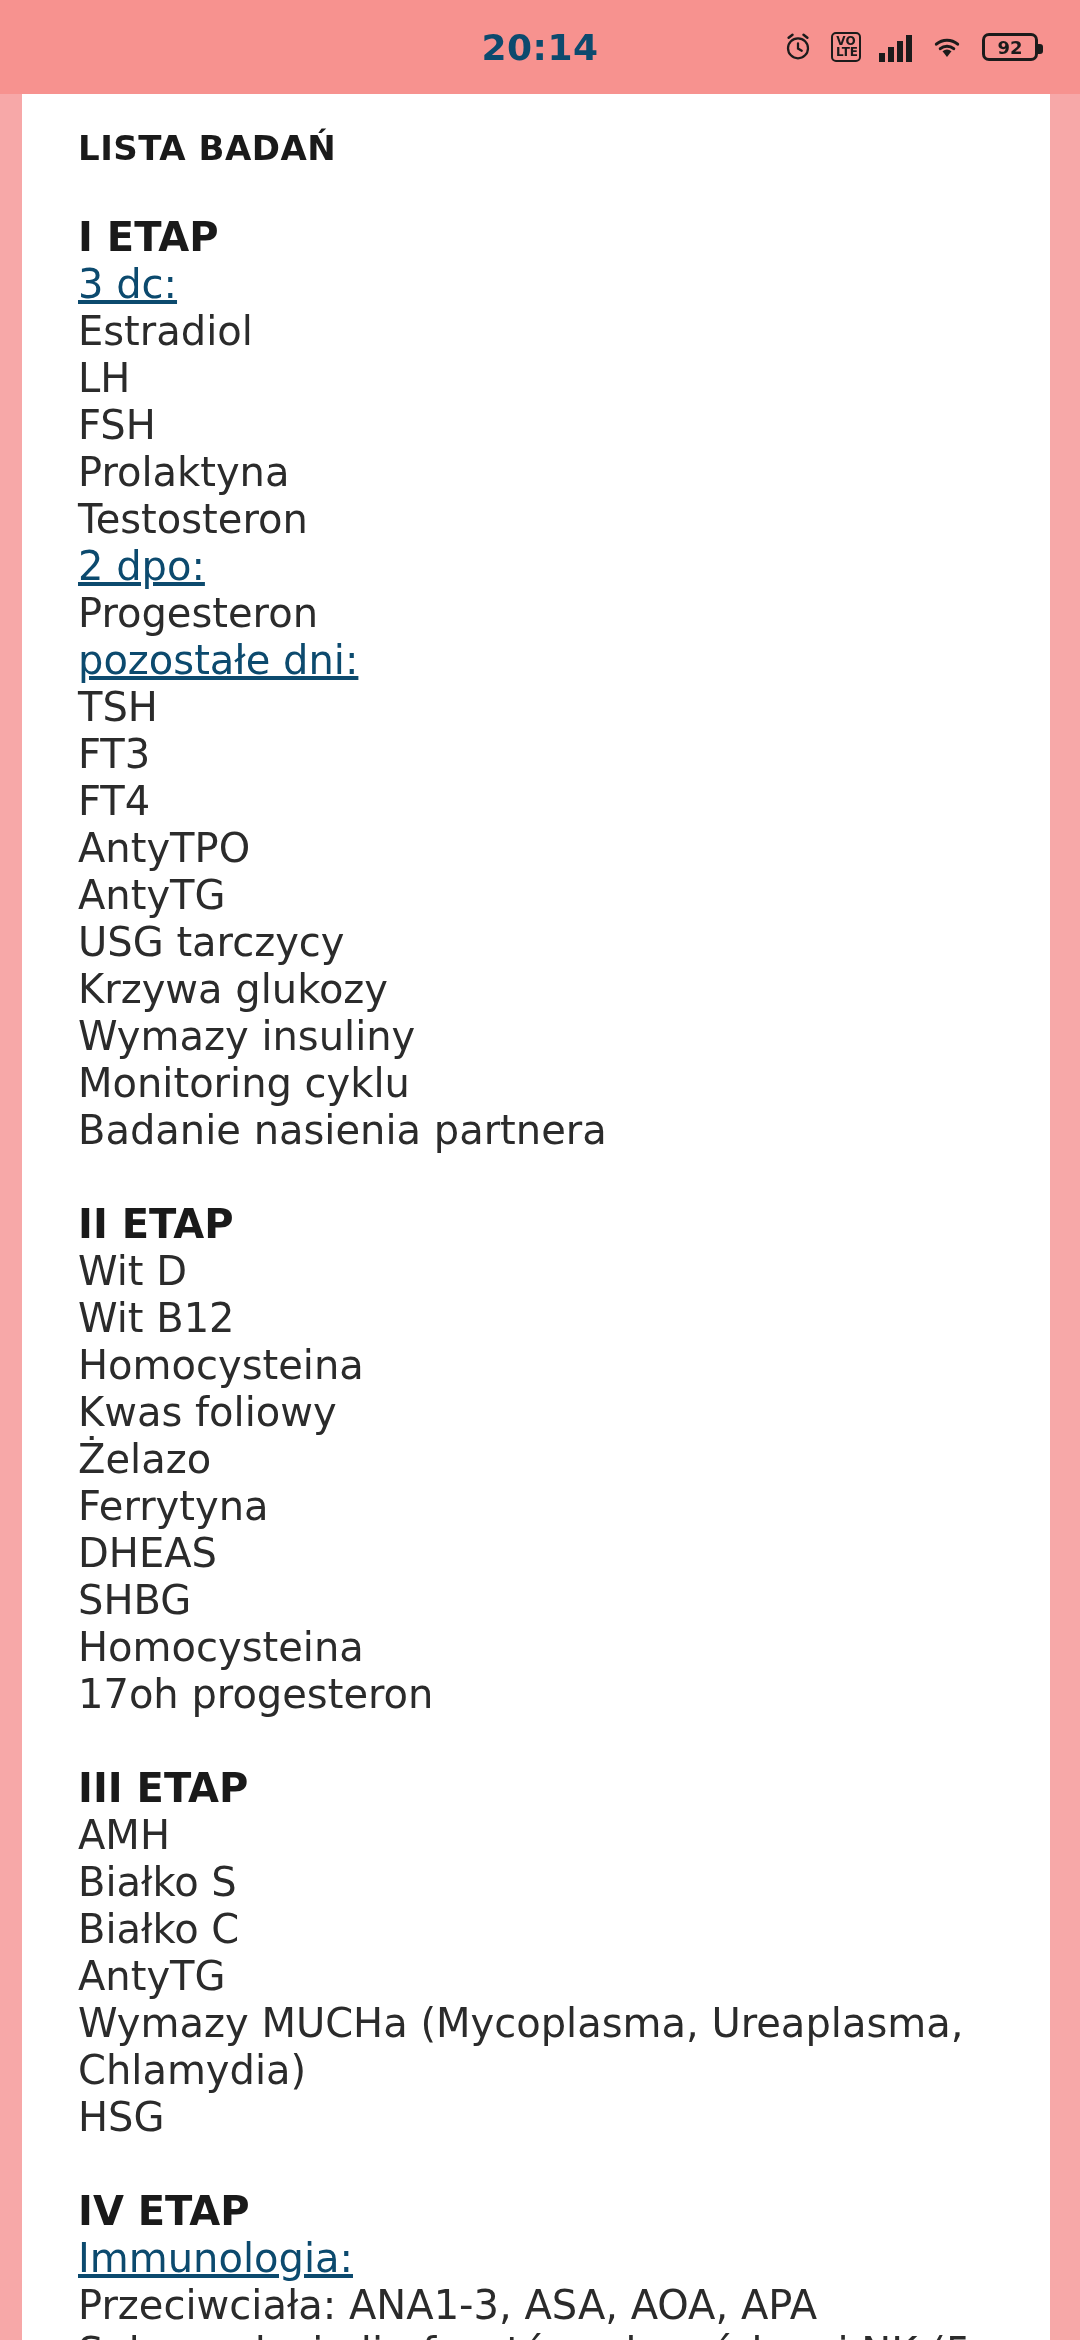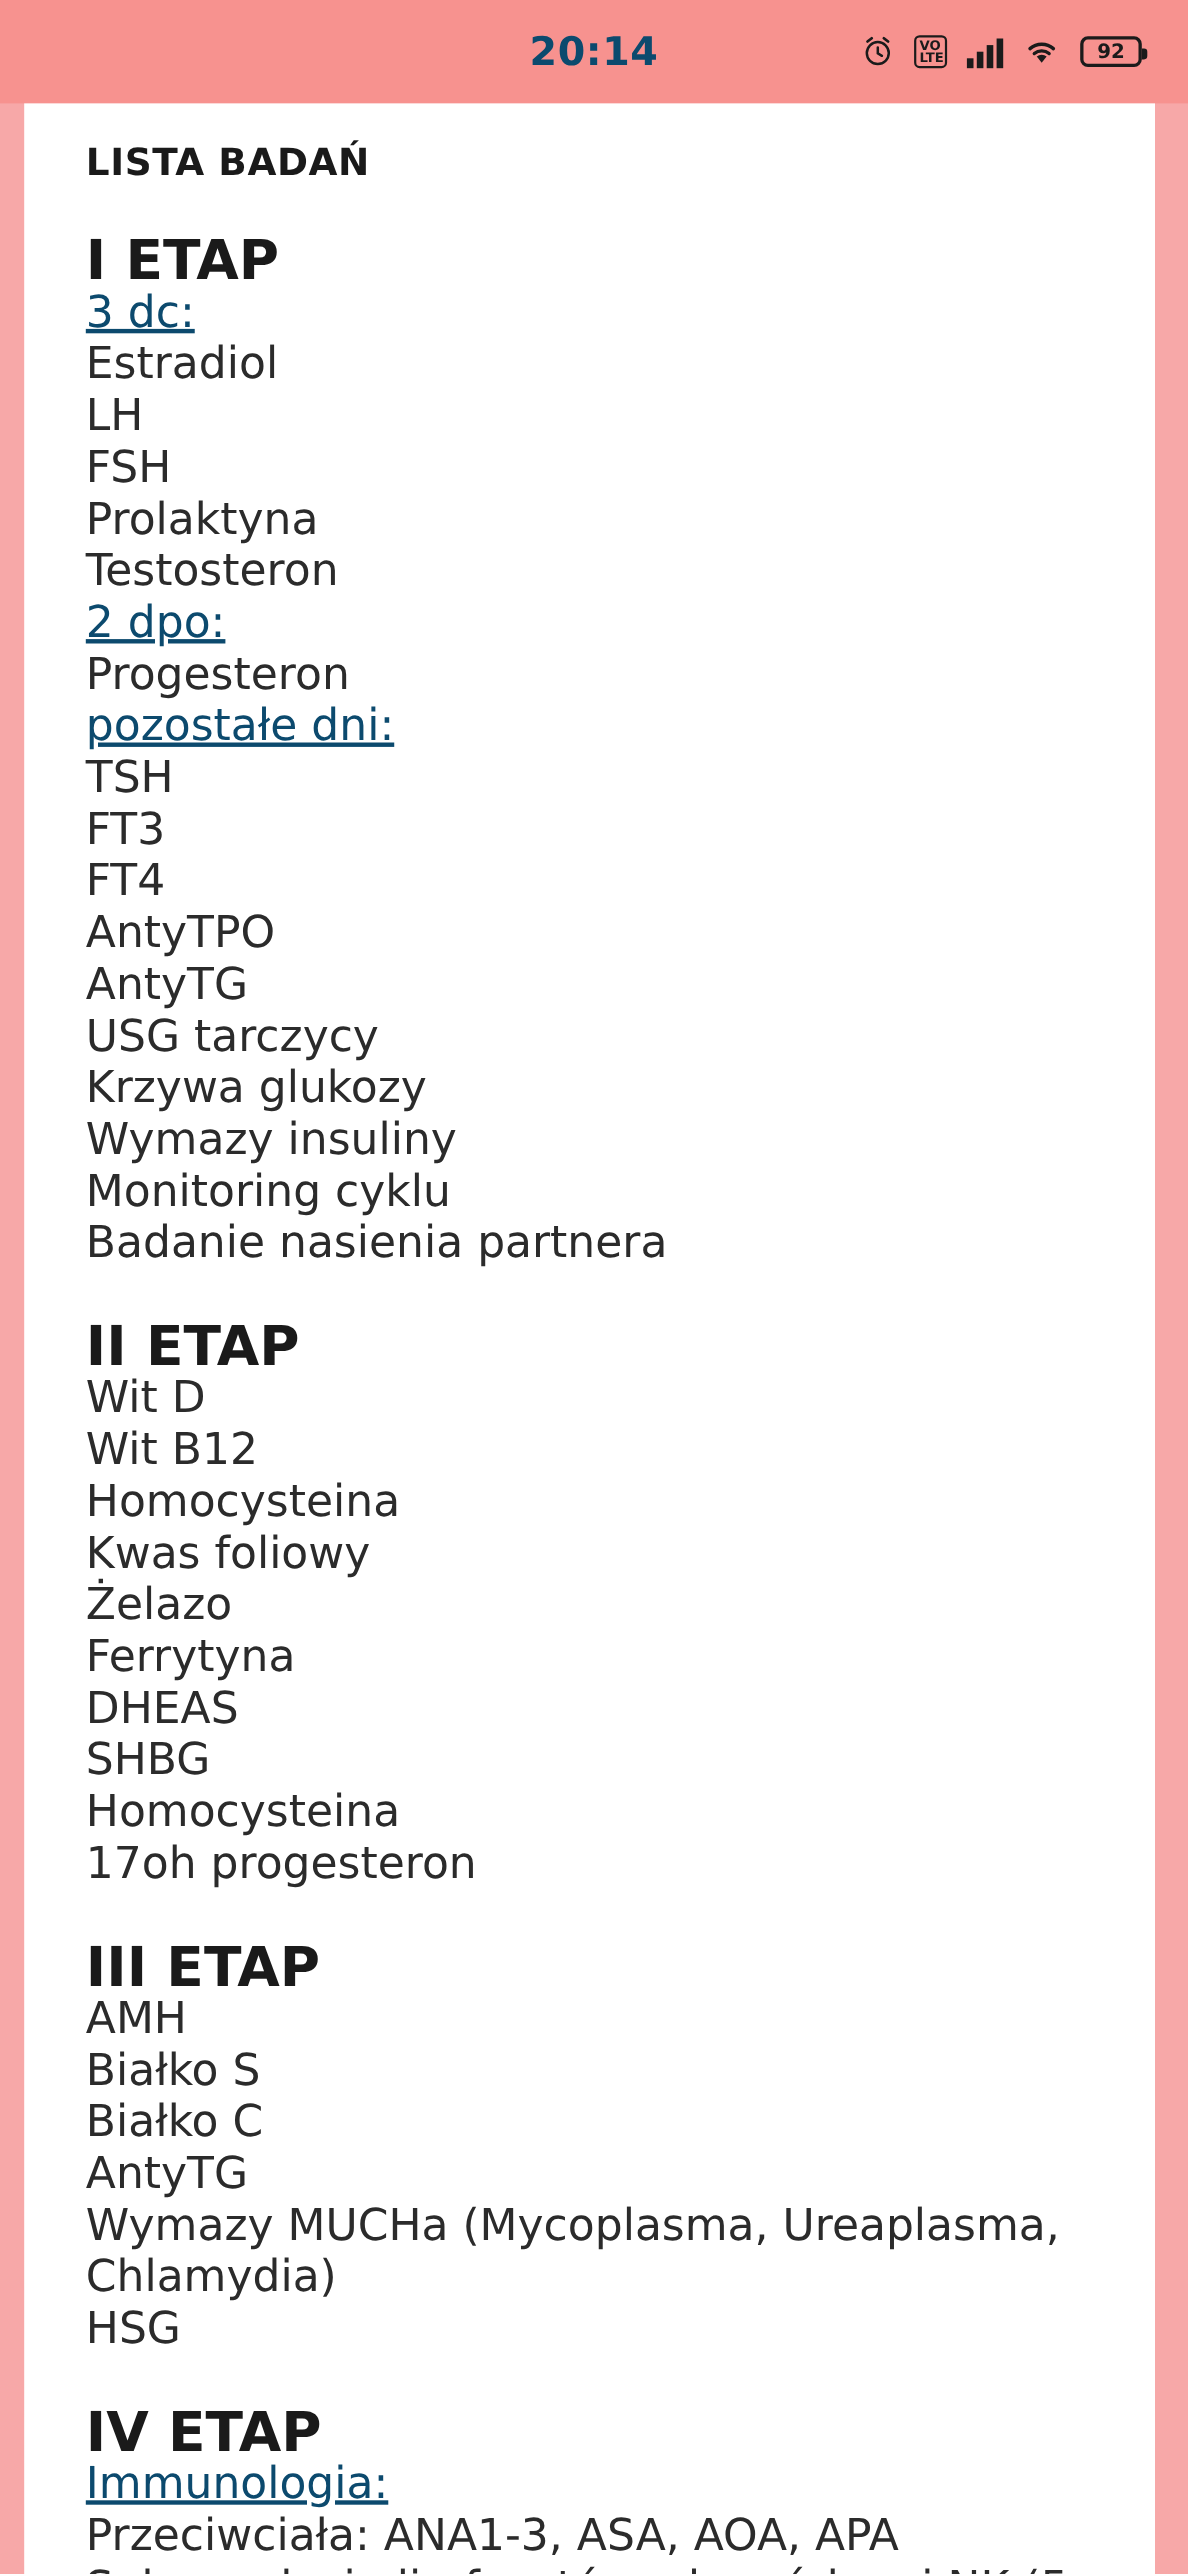--- a/index.html
+++ b/index.html
@@ -61,20 +61,21 @@
   .bars i:nth-child(4) { height: 27px; }
 
   .volte {
     border: 2px solid #1b1b1b;
     border-radius: 5px;
     font-size: 12px;
     line-height: 11px;
     font-weight: bold;
     color: #1b1b1b;
     padding: 2px 3px;
+    text-align: center;
     letter-spacing: 0;
     width: 30px;
     box-sizing: border-box;
   }
   .volte span { display: block; }
 
   .battery {
     width: 56px;
     height: 28px;
     border: 3px solid #1b1b1b;
@@ -126,21 +127,21 @@
     font-size: 34px;
     font-weight: bold;
     letter-spacing: 0.5px;
     color: #1a1a1a;
     margin-bottom: 46px;
   }
 
   .section-head {
     font-weight: bold;
     color: #1a1a1a;
-    font-size: 50px;
+    font-size: 40px;
   }
   .sub-head {
     text-decoration: underline;
     color: #0c4a6e;
   }
   .line { white-space: pre-wrap; }
   .spacer { height: 47px; }
 </style>
 </head>
 <body>

